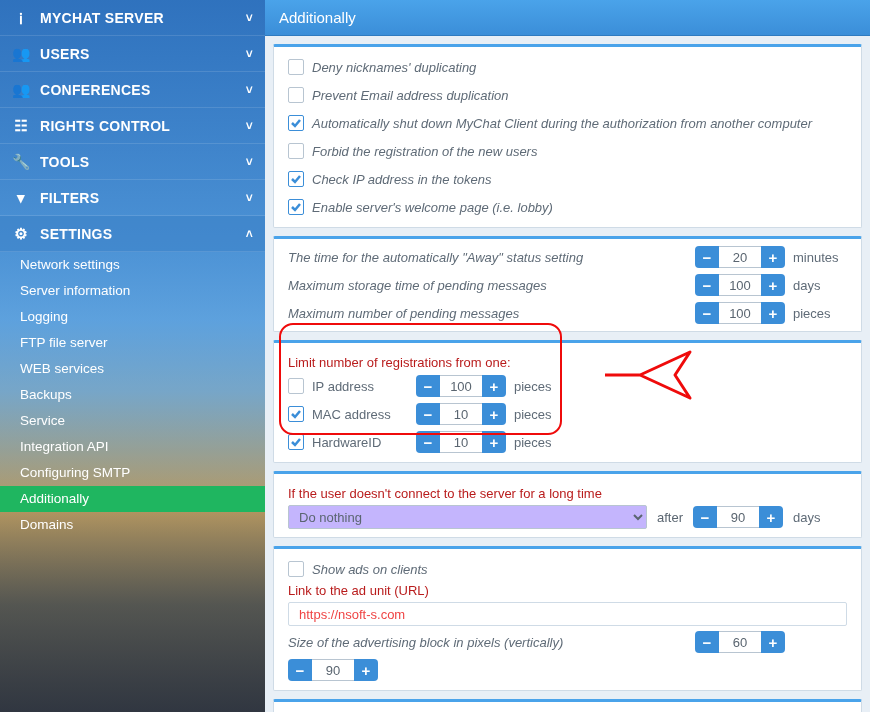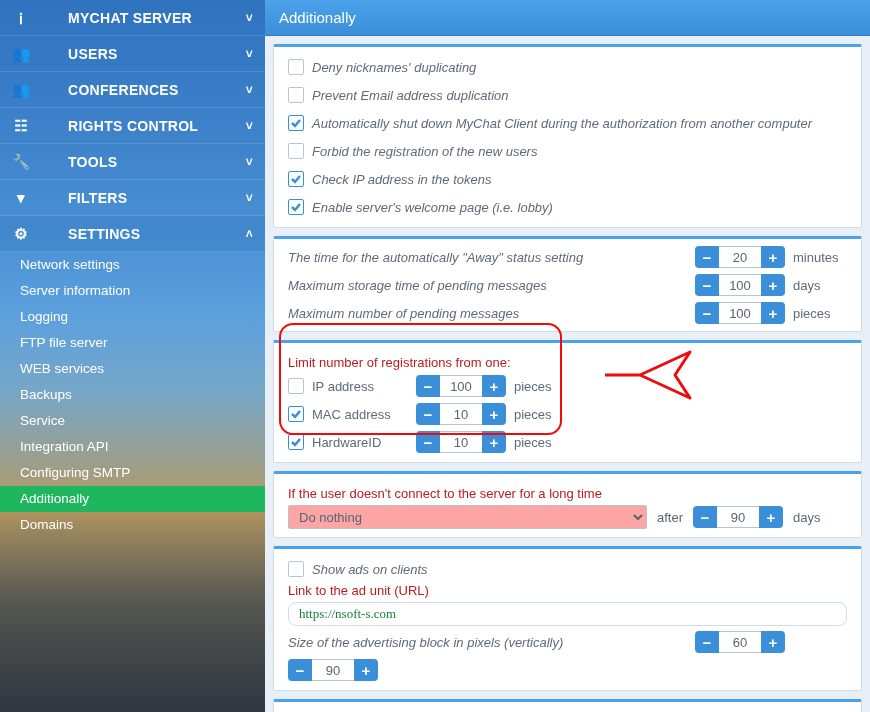--- a/index.html
+++ b/index.html
@@ -25,21 +25,21 @@
     gap: 10px;
     height: 36px;
     padding: 0 12px;
     font-size: 14px;
     font-weight: 600;
     letter-spacing: .3px;
     border-bottom: 1px solid rgba(255,255,255,.12);
     cursor: pointer;
   }
   .nav-item .icon { width: 18px; text-align: center; font-size: 15px; }
-  .nav-item .label { flex: 1; margin-left: 28px; }
+  .nav-item .label { flex: 1; }
   .nav-item .chev { font-size: 12px; }
   .sub-items { background: transparent; }
   .sub-item {
     height: 26px;
     line-height: 26px;
     padding-left: 20px;
     font-size: 13.5px;
     cursor: pointer;
     color: #fff;
   }
@@ -126,35 +126,34 @@
     border-radius: 14px;
     pointer-events: none;
   }
   .arrow {
     position: absolute;
     pointer-events: none;
   }
   .select {
     border: 1px solid #b8c5d1;
     height: 24px;
-    background: #fca5a5;
+    background: #c4b5fd;
     color: #5a6570;
     padding: 0 6px;
     font-size: 13px;
     border-radius: 2px;
   }
   .text-inp {
     border: 1px solid #cfdbe6;
     height: 24px;
     padding: 0 10px;
-    color: #15803d;
+    color: #ef4444;
     background: #fff;
     font-size: 13px;
-    border-radius: 8px;
-    font-family: Liberation Serif, serif;
+    border-radius: 2px;
   }
   .section-label {
     color: #b91c1c;
     padding: 6px 14px 2px;
   }
 </style>
 </head>
 <body>
 
 <div class="sidebar">

